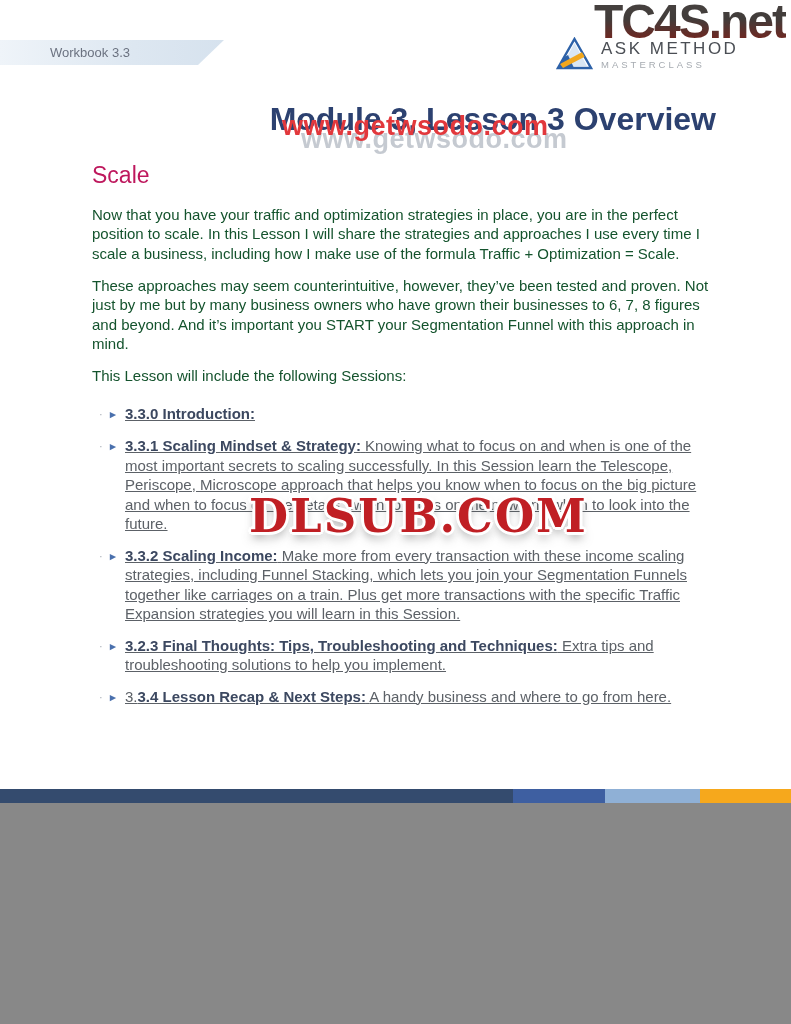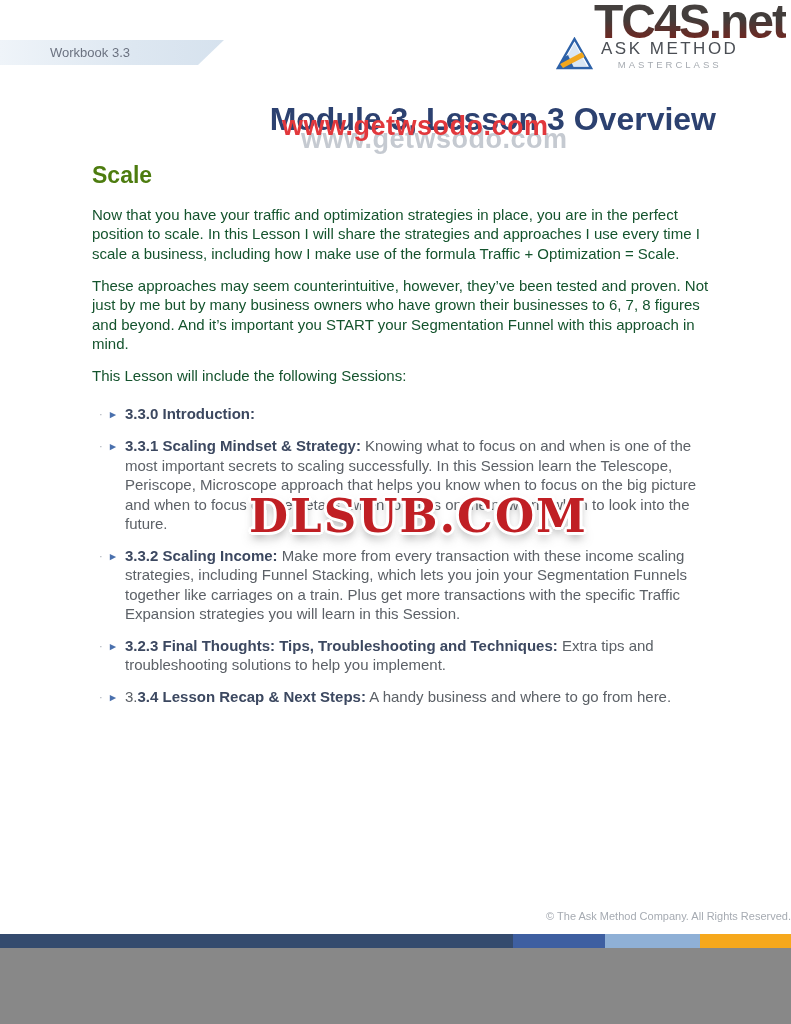--- a/index.html
+++ b/index.html
@@ -1,31 +1,31 @@
 <!DOCTYPE html>
 <html><head>
 <meta charset="utf-8">
 <style>
   * { margin:0; padding:0; box-sizing:border-box; }
   html,body { background:#888; }
   .page {
-    position:relative; width:791px; height:948px; margin:0 auto;
+    position:relative; width:791px; height:803px; margin:0 auto;
     background:#ffffff; overflow:hidden;
     font-family:"Liberation Sans", sans-serif;
   }
   
   .workbook-banner {
     position:absolute; top:40px; left:0; width:224px; height:25px;
     clip-path:polygon(0 0, 100% 0, calc(100% - 26px) 100%, 0 100%);
     background:linear-gradient(90deg,#eff4f9 0%, #dde7f1 60%, #d6e2ee 100%);
     display:flex; align-items:center; justify-content:center; padding-right:44px;
     font-size:13px; color:#6b7280;
   }
   .logo { position:absolute; top:37px; left:556px; display:flex; align-items:center; gap:8px; }
-  .logo-text { display:flex; flex-direction:column; align-items:center; }
+  .logo-text { display:flex; flex-direction:column; align-items:flex-start; }
   .logo-line1 { font-size:17px; color:#4a4e54; letter-spacing:2.5px; line-height:1.1; }
   .logo-line2 { font-size:9.5px; color:#a6abb1; letter-spacing:3px; line-height:1.3; }
   
   .wm-tc4s {
     position:absolute; top:-6px; left:594px; z-index:8; white-space:nowrap;
     font-size:48px; font-weight:bold; letter-spacing:-2px;
     background:linear-gradient(180deg,#4a4543 0%, #413c3a 45%, #6e2822 80%, #8c3027 100%);
     -webkit-background-clip:text; background-clip:text; color:transparent;
     transform:scaleY(1.02);
   }
@@ -57,28 +57,28 @@
       -4px 0 1px #fff, 4px 0 1px #fff, 0 -4px 1px #fff, 0 4px 1px #fff,
       -3px -3px 1px #fff, 3px 3px 1px #fff, -3px 3px 1px #fff, 3px -3px 1px #fff,
       0 0 10px #fff;
   }
   
   .content { position:absolute; left:92px; top:101px; width:624px; }
   .title {
     position:relative; font-size:32px; font-weight:bold; color:#2c4170;
     line-height:1.18; margin-bottom:23px;text-align:right;
   }
-  .scale-heading { font-size:23px; font-weight:bold; color:#4d7c0f; margin-bottom:16px; }
+  .scale-heading { font-size:23px; font-weight:normal; color:#be185d; margin-bottom:16px; }
   .body-p { font-size:15px; line-height:1.3; color:#14532d; margin-bottom:12.5px; }
   .sessions { padding-top:6px; }
   .session { display:flex; margin-bottom:12px; }
   .marker { flex:0 0 33px; padding-left:7px; display:flex; gap:5px; padding-top:1px; }
   .dot { color:#a8aeb6; font-size:11px; line-height:19px; }
   .arrow { color:#4a70ad; font-size:10.5px; line-height:19px; }
-  .session-text { flex:1; font-size:15px; line-height:1.3; color:#5c6167; }
+  .session-text { flex:1; font-size:15px; line-height:1.3; color:#5c6167;text-decoration:underline; }
   .session-text strong { color:#3c4860; font-weight:bold; }
   
   .footer-site { position:absolute; left:68px; top:964px; font-size:13.5px; color:#63686f; }
   .footer-copy {
     position:absolute; left:0; right:0; top:910px; text-align:right;
     font-size:11px; color:#a6abb2; z-index:1;
   }
   .page-banner {
     position:absolute; top:958px; left:650px; right:0; height:28px; z-index:2;
     clip-path:polygon(26px 0, 100% 0, 100% 100%, 0 100%);

